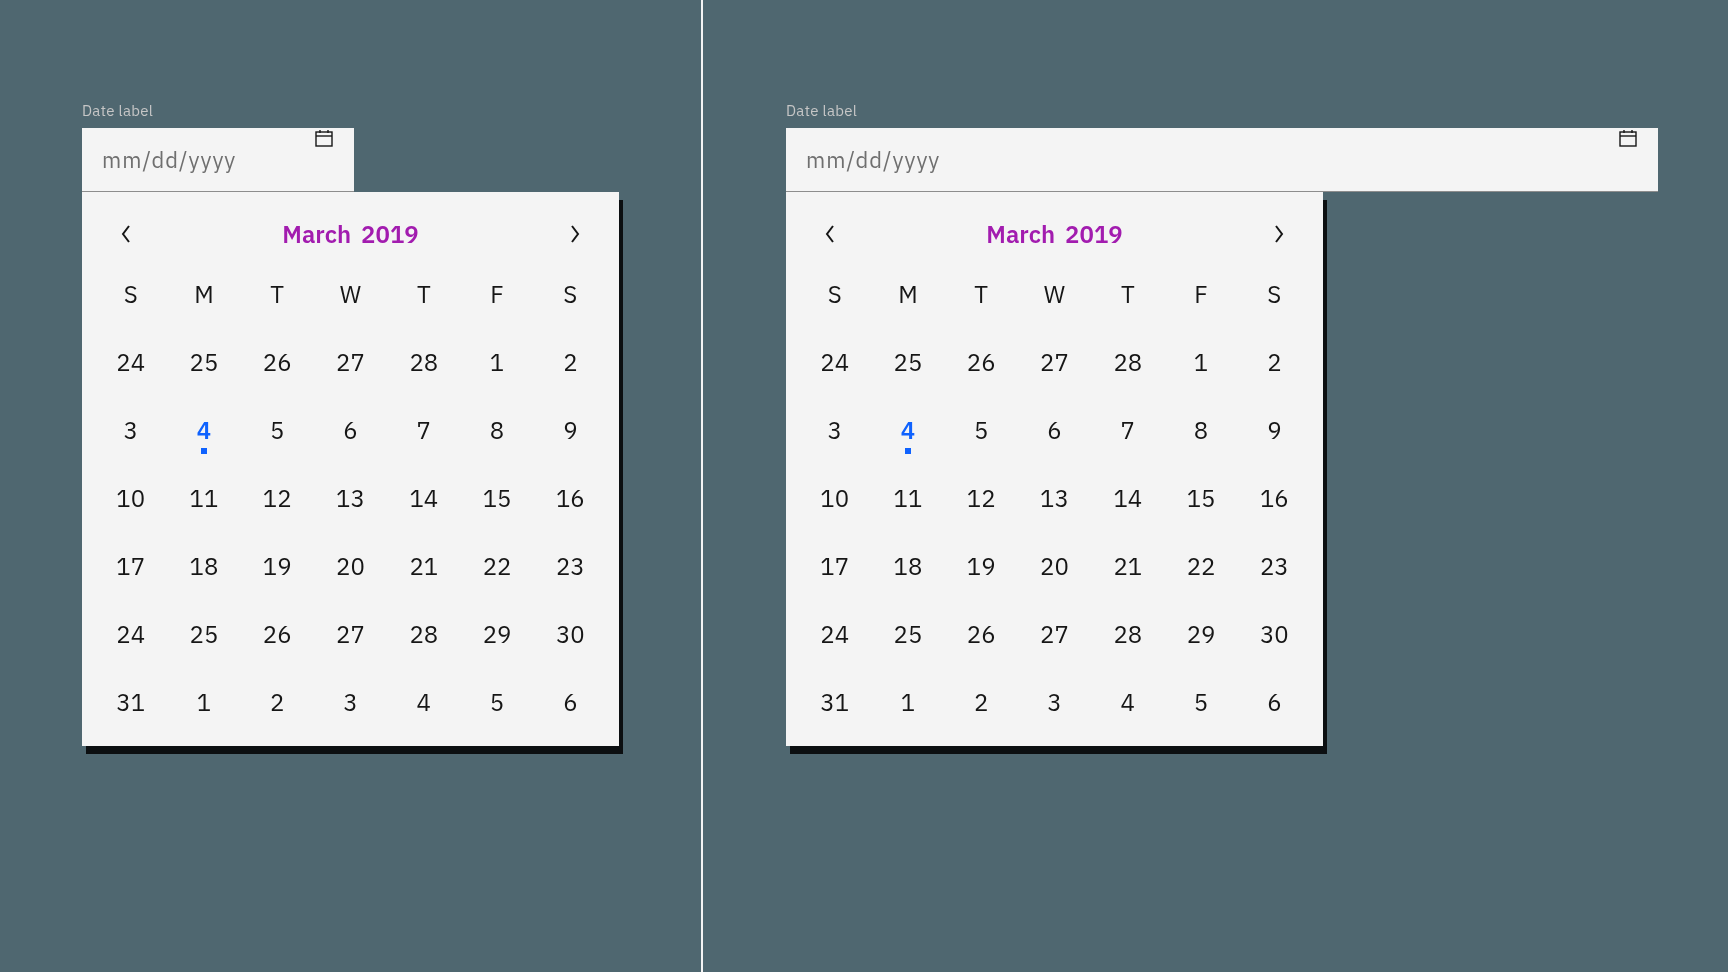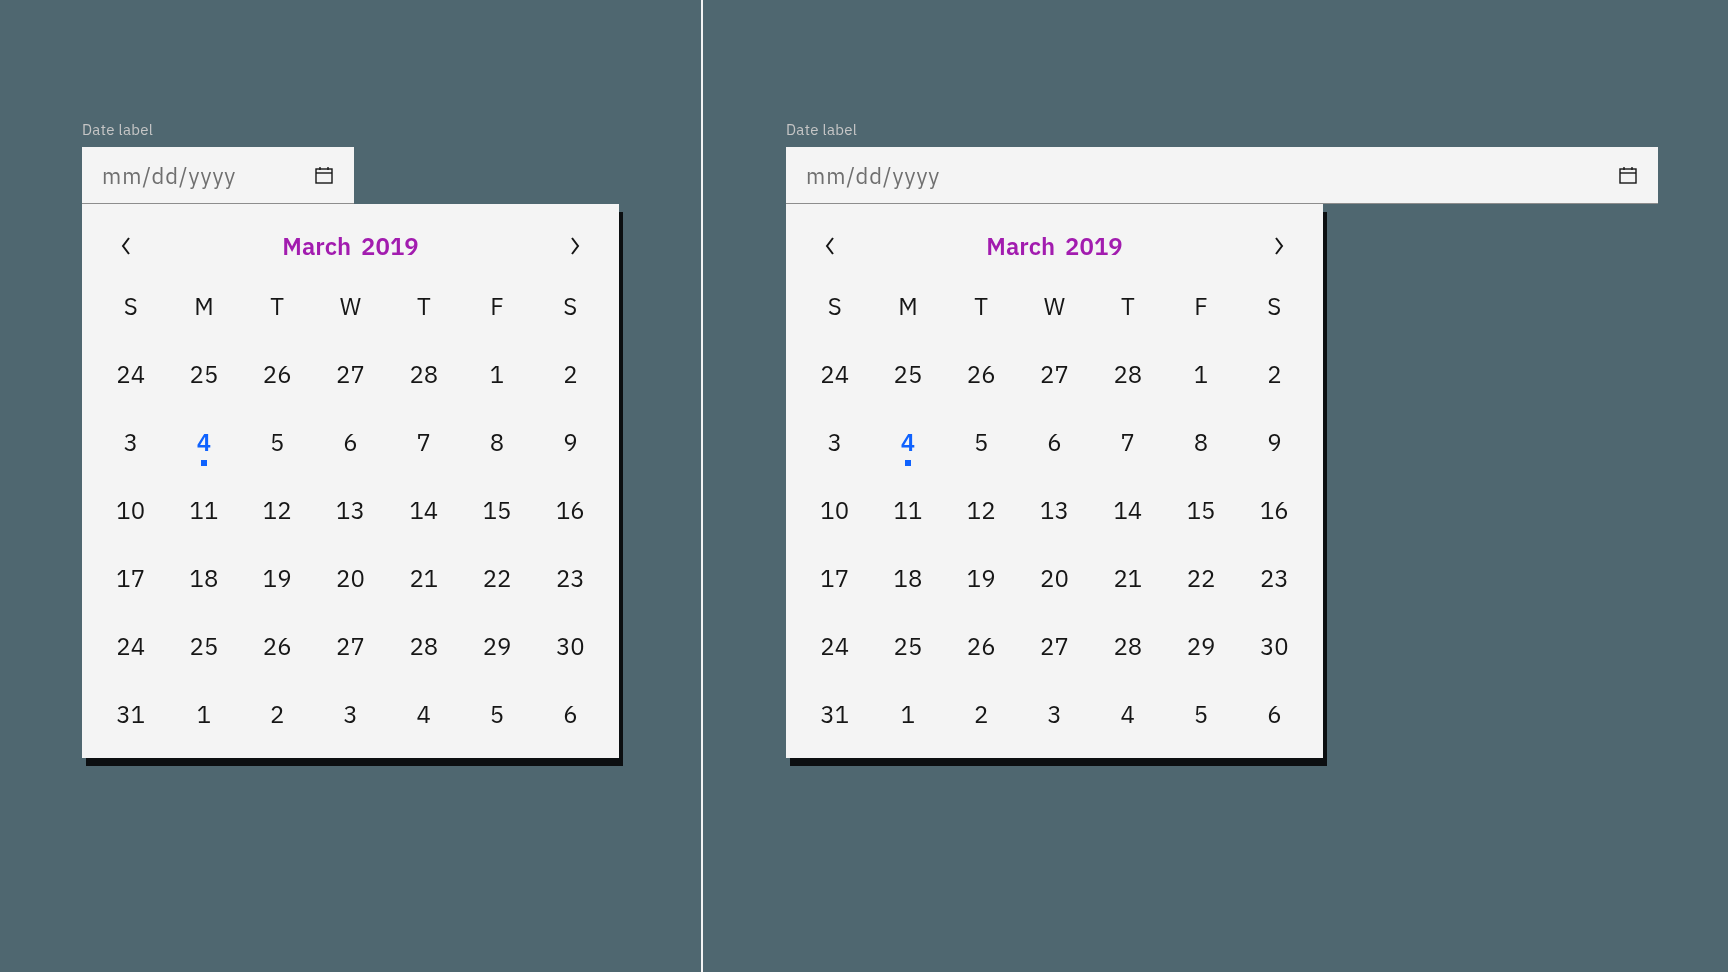--- a/index.html
+++ b/index.html
@@ -14,37 +14,36 @@
   .divider {
     position: absolute;
     left: 701px;
     top: 0;
     width: 2px;
     height: 972px;
     background: #f4f4f4;
   }
   .panel {
     position: absolute;
-    top: 120px;
+    top: 101px;
   }
   .panel.left { left: 82px; }
   .panel.right { left: 786px; }
 
   .field-label {
     font-size: 15px;
     color: #c6c6c6;
     letter-spacing: 0.3px;
     margin-bottom: 8px;
     display: block;
   }
   .input-wrap {
     background: #f4f4f4;
-    height: 57px;
+    height: 64px;
     display: flex;
-    align-items: center;
     padding: 0 20px;
     gap: 12px;
     border-bottom: 1px solid #8d8d8d;
   }
   .panel.left .input-wrap { width: 272px; }
   .panel.right .input-wrap { width: 872px; justify-content: space-between; }
 
   .date-input {
     border: none;
     background: transparent;

